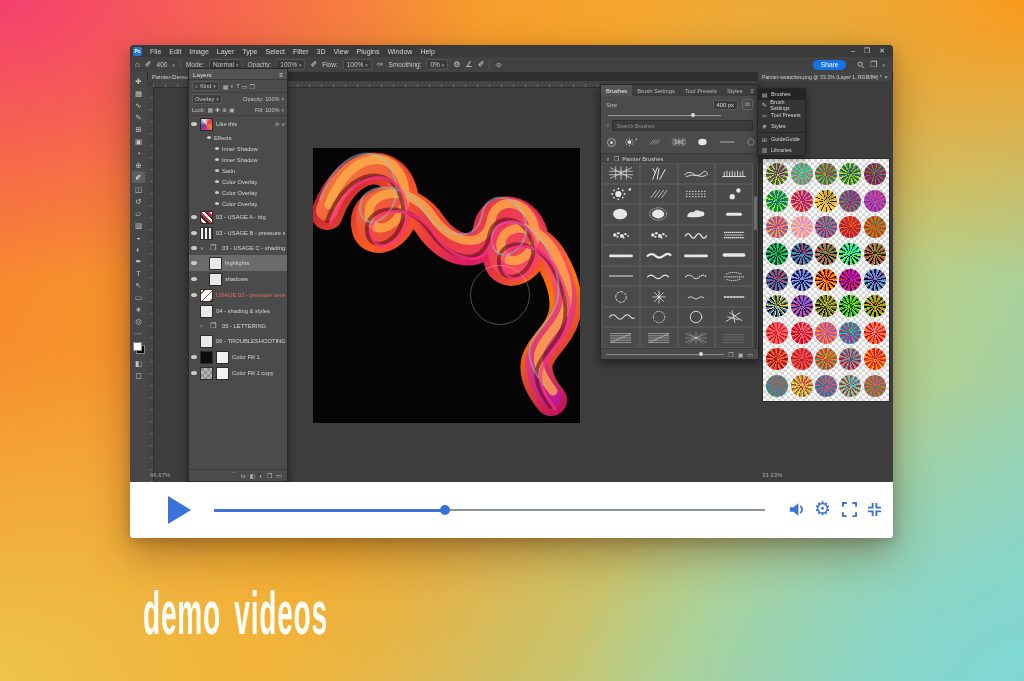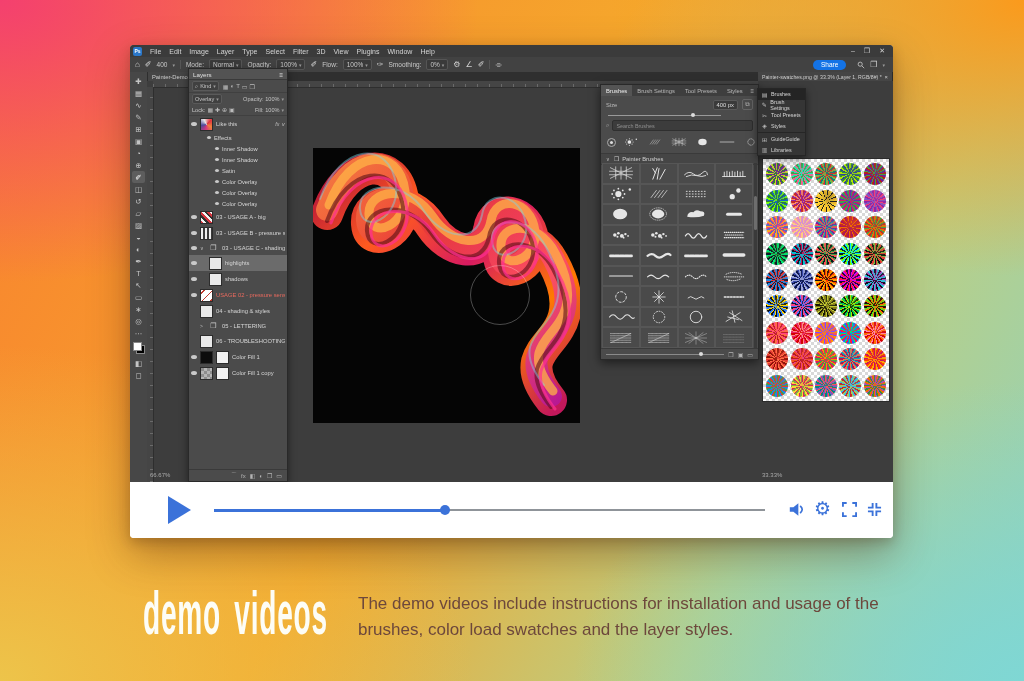--- a/index.html
+++ b/index.html
@@ -835,14 +835,13 @@
       </div>
       <div class="pc-icon" style="left:737px;top:20px;">
         <svg width="15" height="15" viewBox="0 0 16 16" fill="none" stroke="#3b72d9" stroke-width="2">
             <path d="M6,1 V6 H1 M10,1 V6 H15 M6,15 V10 H1 M10,15 V10 H15"></path>
           </svg>
       </div>
     </div>
   </div>
 
   <div class="caption-title">demo videos</div>
-  <div class="caption-body">The demo videos include instructions for installation and usage of the brushes, color load swatches and the layer styles.</div>
 </div>
 
 </body></html>

